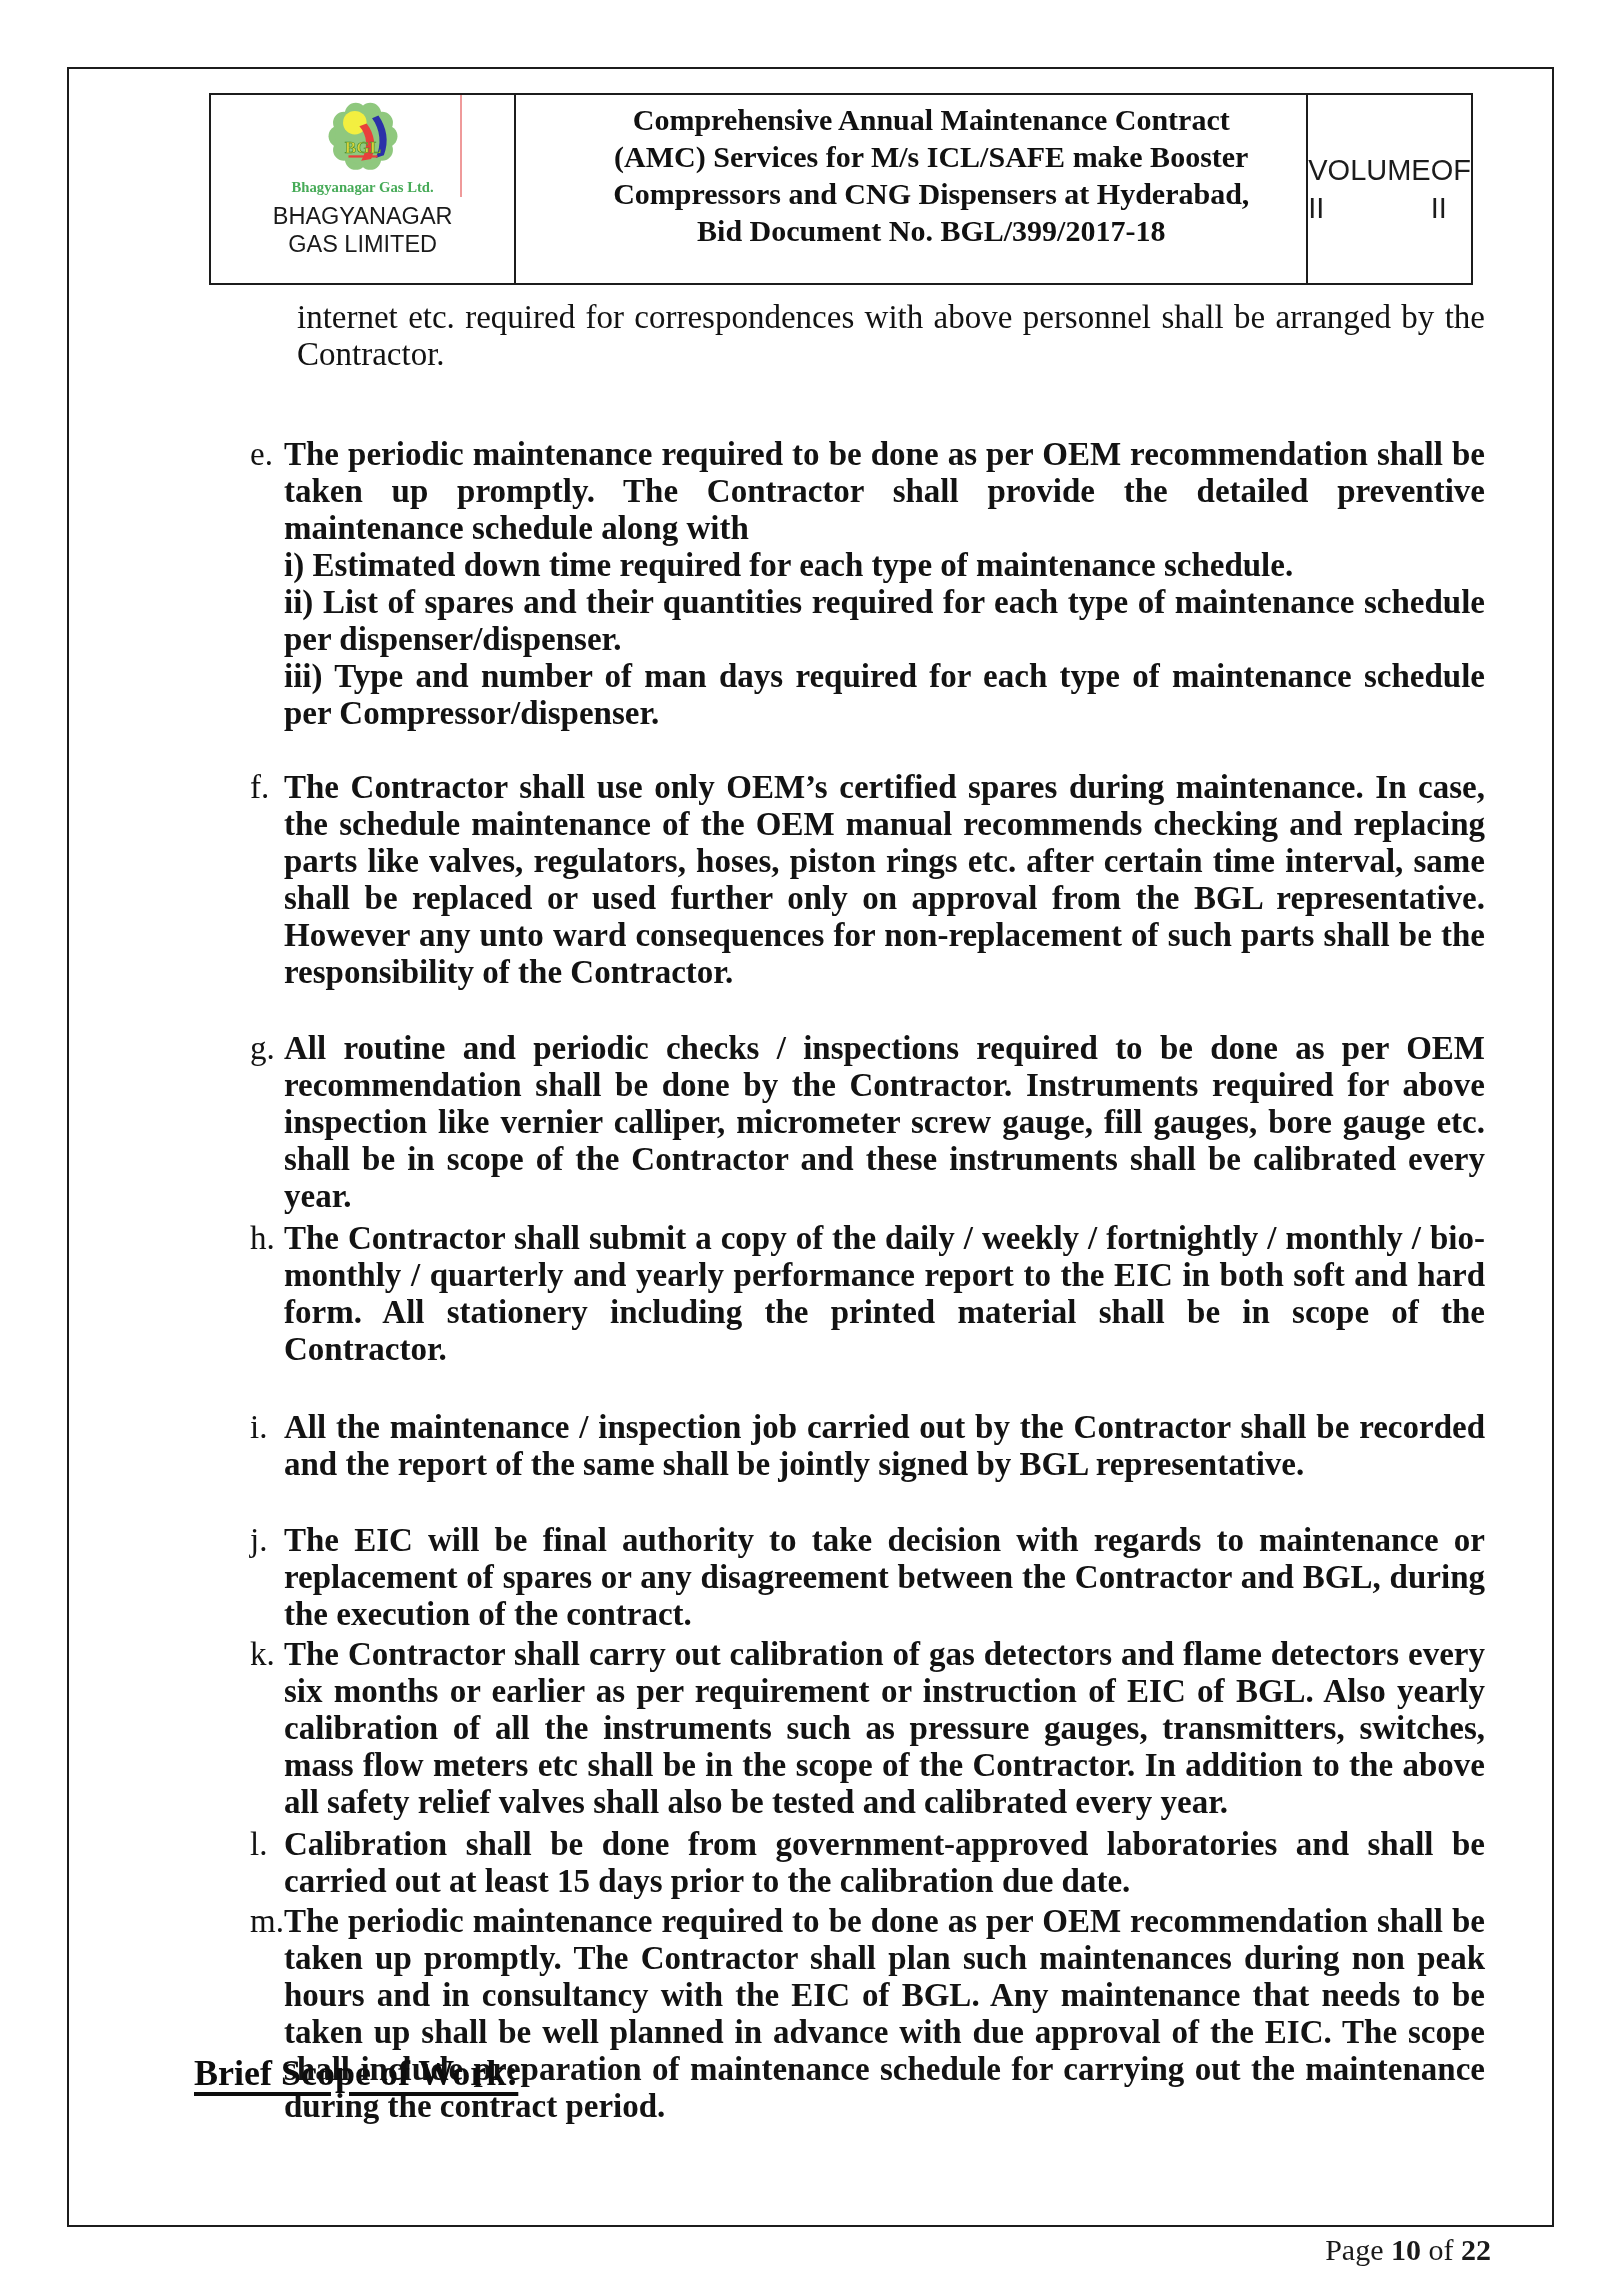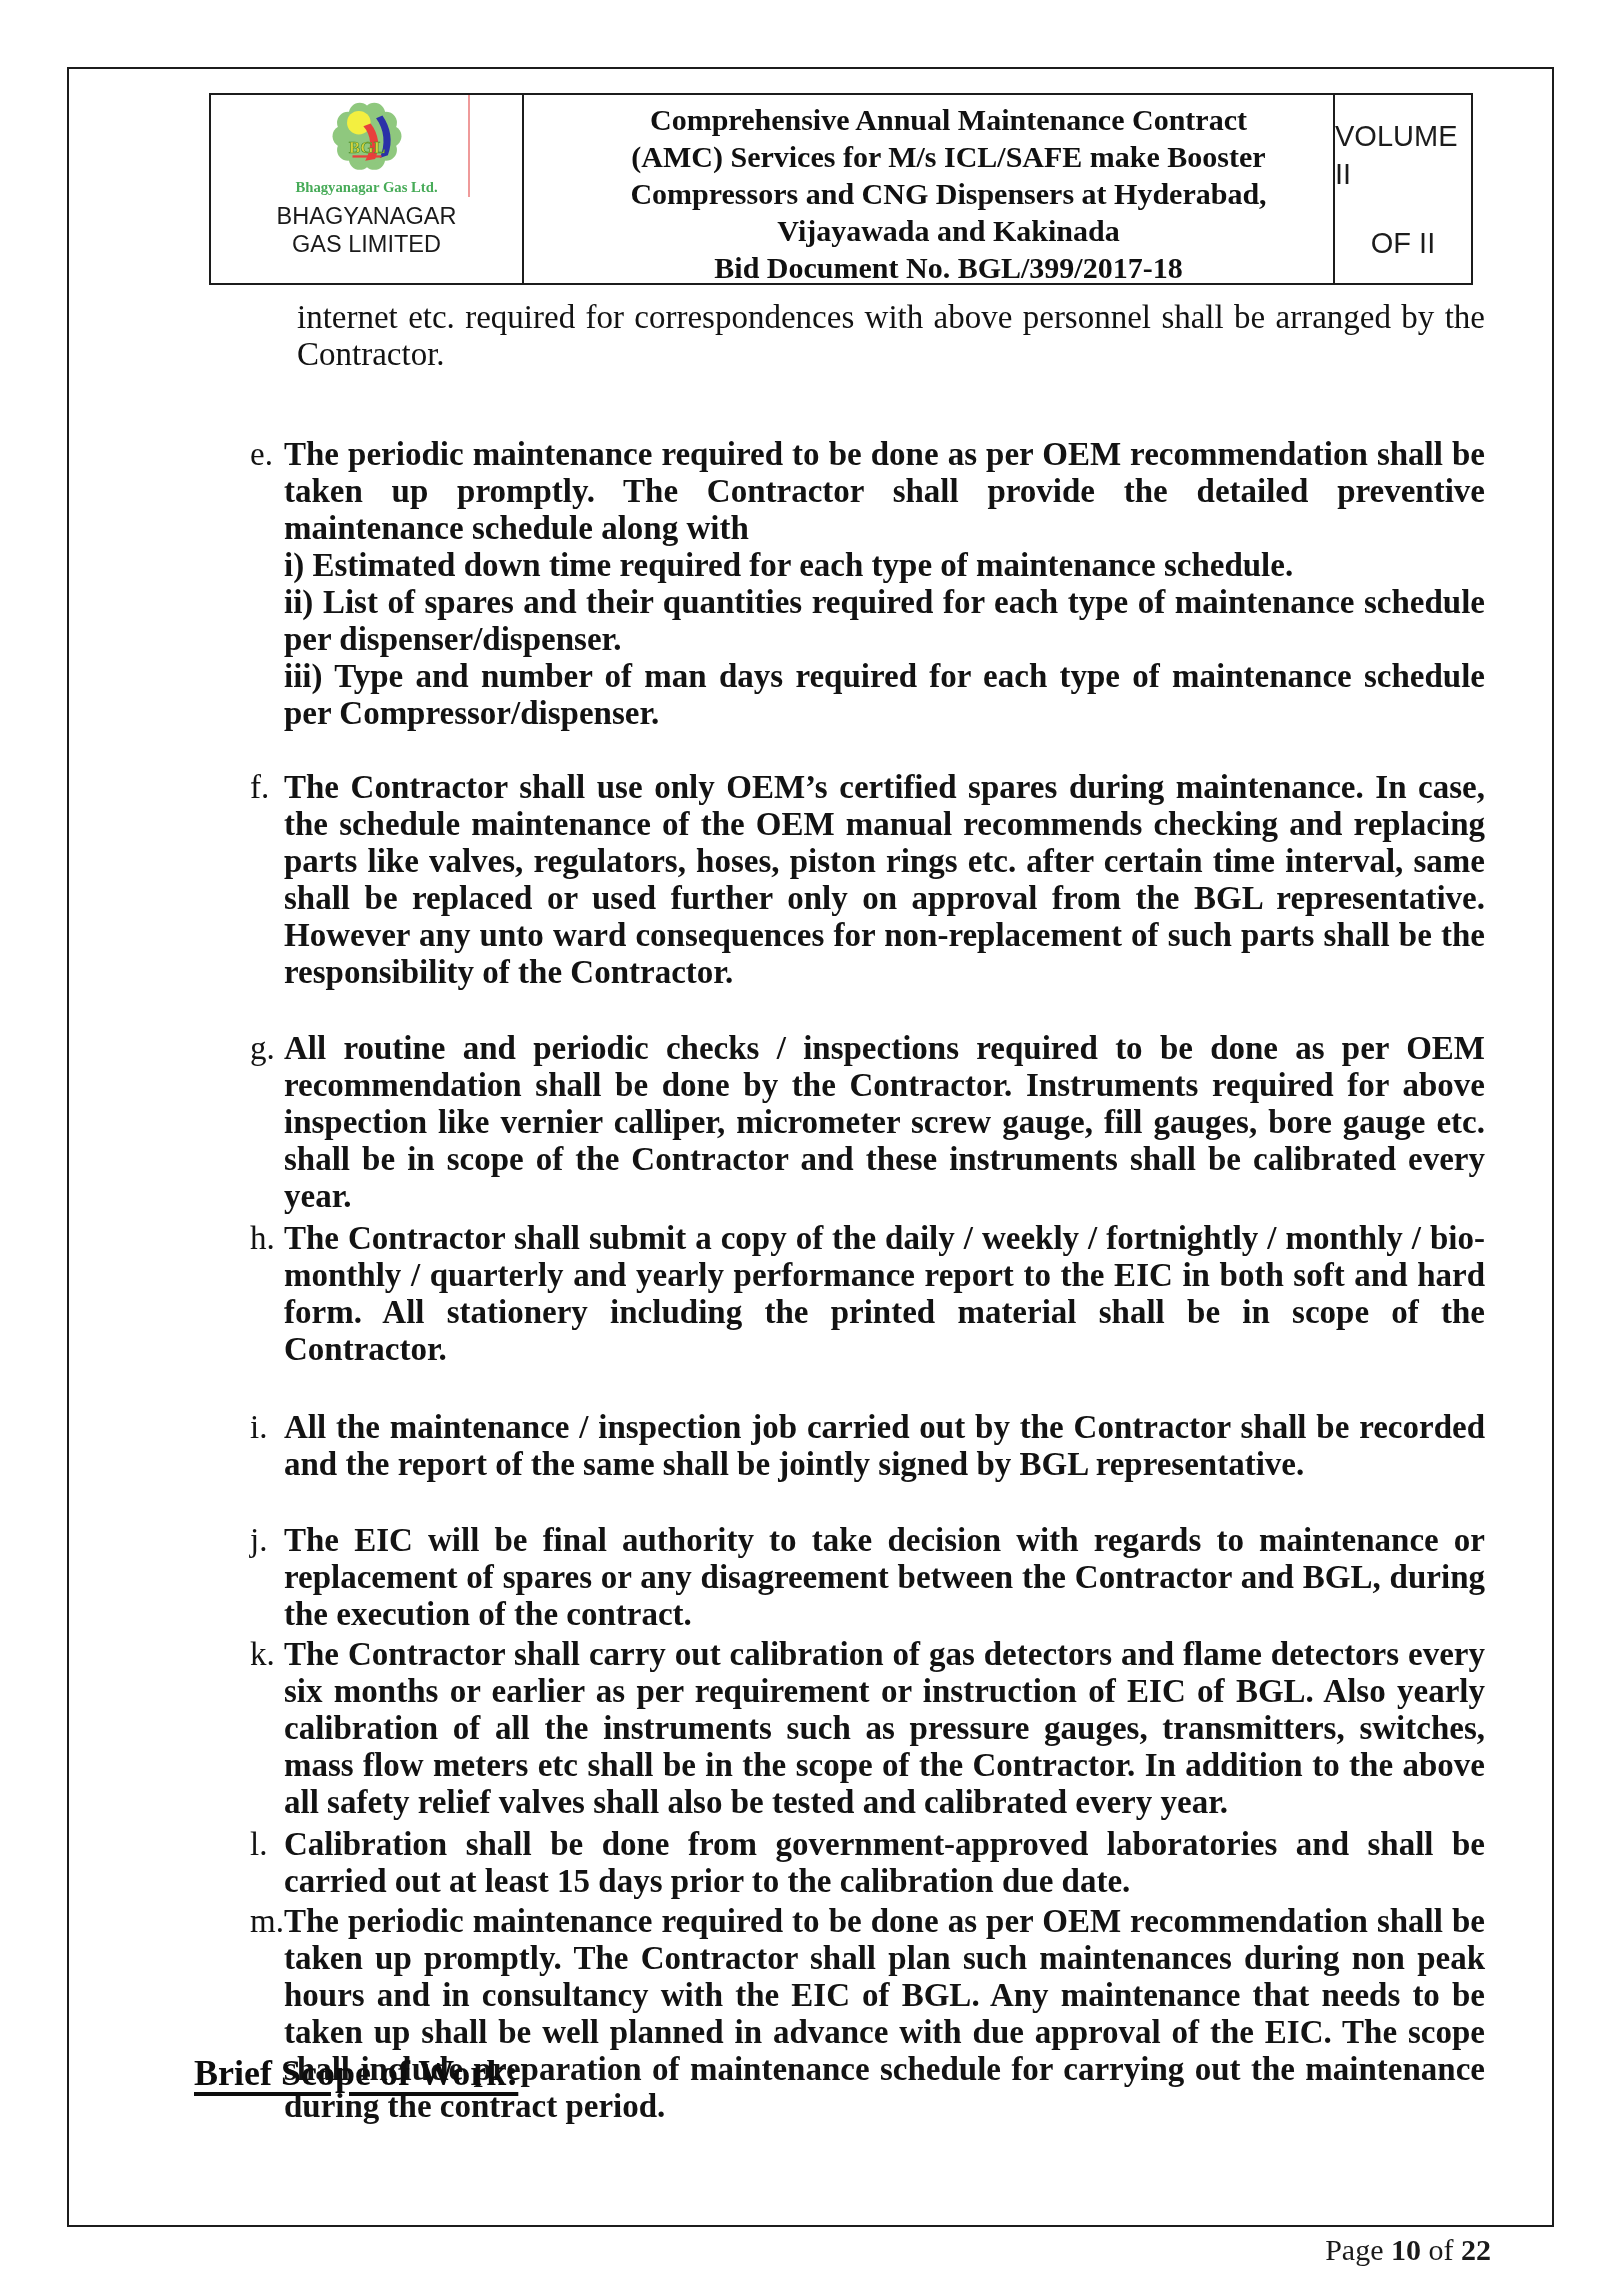--- a/index.html
+++ b/index.html
@@ -50,23 +50,23 @@
   .cell-title {
     width:811px; border-right:2px solid #1c1c1c;
     text-align:center;
     font-weight:bold; font-size:30px; line-height:37px;
     padding-top:5.9px;
     color:#111111;
     padding-left:40px;
   }
   .cell-volume {
     flex:1;
-    display:flex; flex-direction:column; justify-content:center; align-items:center;
+    display:flex; flex-direction:row; justify-content:center; align-items:center;
     font-family:"Liberation Sans", sans-serif;
-    font-size:29px; line-height:38px; color:#1c1c1c;gap:31px;
+    font-size:29px; line-height:38px; color:#1c1c1c;
   }
   
   .content {
     position:absolute; left:250px; top:284px; width:1235px;
     font-size:33px; line-height:37px;
   }
   .intro { margin-top:15px; margin-left:47px; text-align:justify; }
   .item { position:relative; }
   .item > .marker { position:absolute; left:0; top:0; }
   .item > .itext { margin-left:34px; text-align:justify;font-weight:bold; }
@@ -126,21 +126,20 @@
         </svg>
       </div>
       <div class="logo-caption">Bhagyanagar Gas Ltd.</div>
       <div class="company-name">BHAGYANAGAR GAS LIMITED</div>
     </div>
 
     <div class="cell-title">
       <div>Comprehensive Annual Maintenance Contract</div>
       <div>(AMC) Services for M/s ICL/SAFE make Booster</div>
       <div>Compressors and CNG Dispensers at Hyderabad,</div>
-      <div>Vijayawada and Kakinada</div>
       <div>Bid Document No. BGL/399/2017-18</div>
     </div>
 
     <div class="cell-volume">
       <div>VOLUME II</div>
       <div>OF II</div>
     </div>
   </div>
 
   <div class="content">

